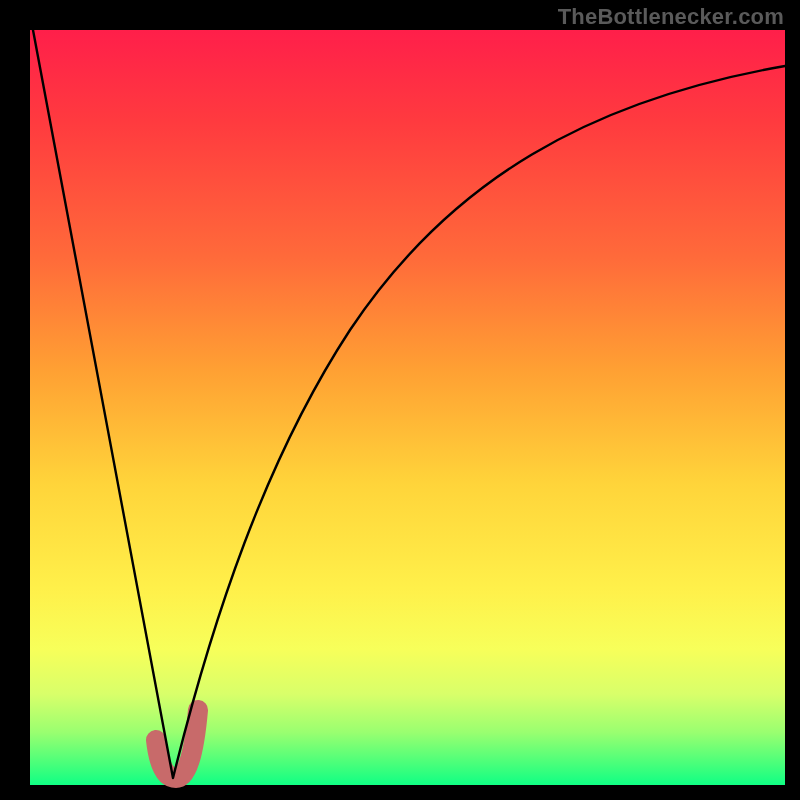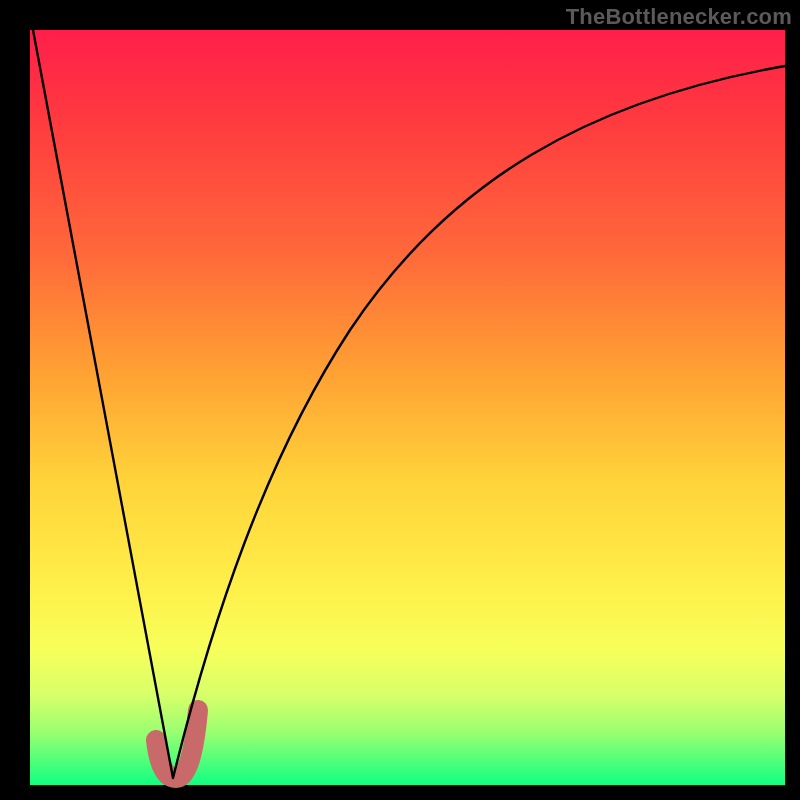--- a/index.html
+++ b/index.html
@@ -6,21 +6,21 @@
   html, body { width: 800px; height: 800px; overflow: hidden; background: #000; }
   .stage {
     position: relative;
     width: 800px;
     height: 800px;
     background: #000;
   }
   .watermark {
     position: absolute;
     top: 4px;
-    right: 8px;
+    right: 16px;
     font-family: Arial, Helvetica, sans-serif;
     font-size: 22px;
     font-weight: 600;
     color: #5a5a5a;
     letter-spacing: 0.2px;
     z-index: 10;
   }
   .plot {
     position: absolute;
     left: 30px;

